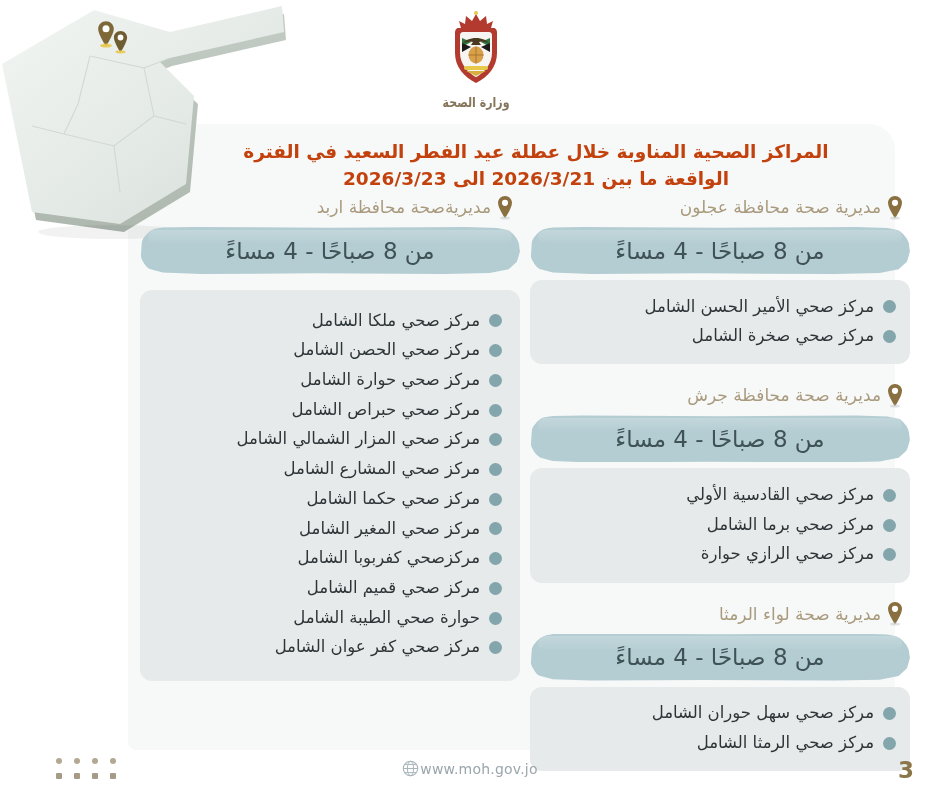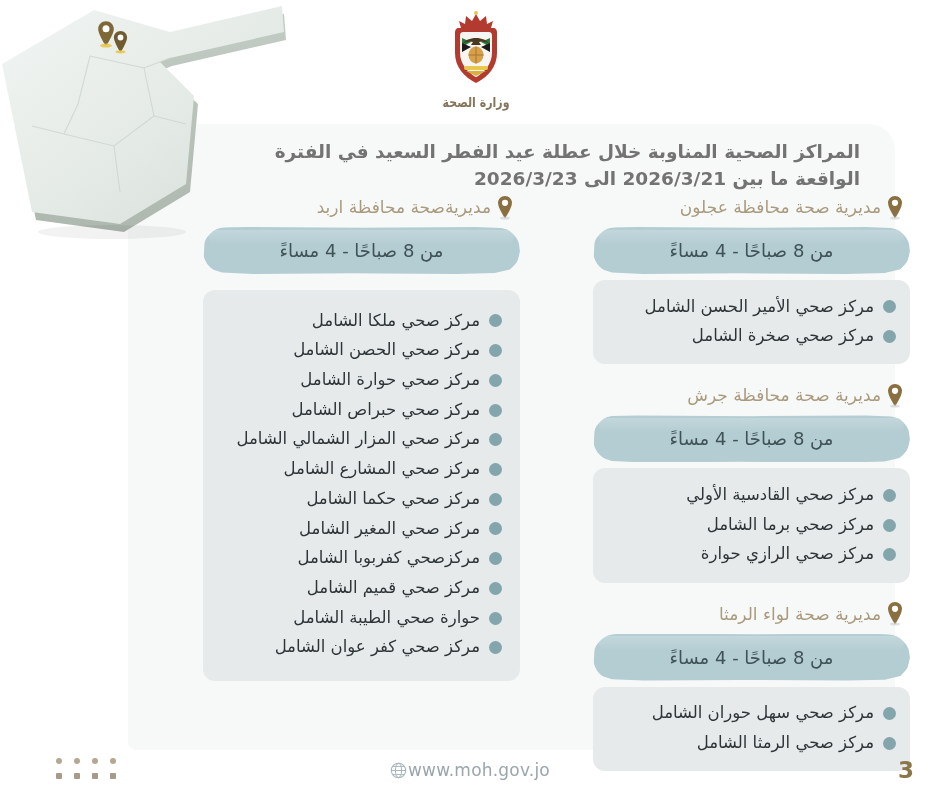--- a/index.html
+++ b/index.html
@@ -59,31 +59,31 @@
     letter-spacing: -0.4px;
     transform: scaleY(1.25);
     opacity: .92;
   }
 
   
   .title {
     position: absolute;
     left: 212px; top: 138px;
     width: 648px;
-    text-align: right;
-    color: #737373;
+    text-align: center;
+    color: #c2410c;
     font-weight: 700;
     font-size: 18.5px;
     line-height: 1.48;
   }
 
   
   .col {
     position: absolute;
-    width: 317px;
+    width: 380px;
   }
   .col-right { right: 30px;  top: 190px; }   
   .col-left  { right: 420px; top: 190px; }   
 
   
   .section { margin-bottom: 4px; }
 
   .sec-head {
     display: flex;
     align-items: center;
@@ -132,21 +132,21 @@
   .time-banner .brush::after {
     content: "";
     position: absolute;
     left: 2%; right: 2%; top: 6%; height: 30%;
     background: linear-gradient(180deg, rgba(255,255,255,.20), rgba(255,255,255,0));
     border-radius: 20px;
   }
   .time-text {
     position: relative;
     z-index: 2;
-    font-size: 18px;
+    font-size: 23px;
     color: #3f5256;
     white-space: nowrap;
   }
 
   
   .list-card {
     background: #e7eaea;
     border-radius: 12px;
     padding: 12px 14px 13px 14px;
     margin-top: 6px;
@@ -190,21 +190,21 @@
   .site {
     position: absolute;
     left: 0; right: 0; top: 760px;
     display: flex; align-items: center; justify-content: center;
     gap: 1px;
     direction: ltr;
   }
   .globe { width: 17px; height: 17px; flex: 0 0 17px; }
   .globe svg { display:block; width:100%; height:100%; }
   .site-url {
-    font-size: 17px;
+    font-size: 14px;
     color: #9aa6ab;
     letter-spacing: .2px;
   }
 
   .page-no {
     position: absolute;
     right: 26px; top: 757px;
     font-size: 23px;
     font-weight: 700;
     color: #8a7648;

